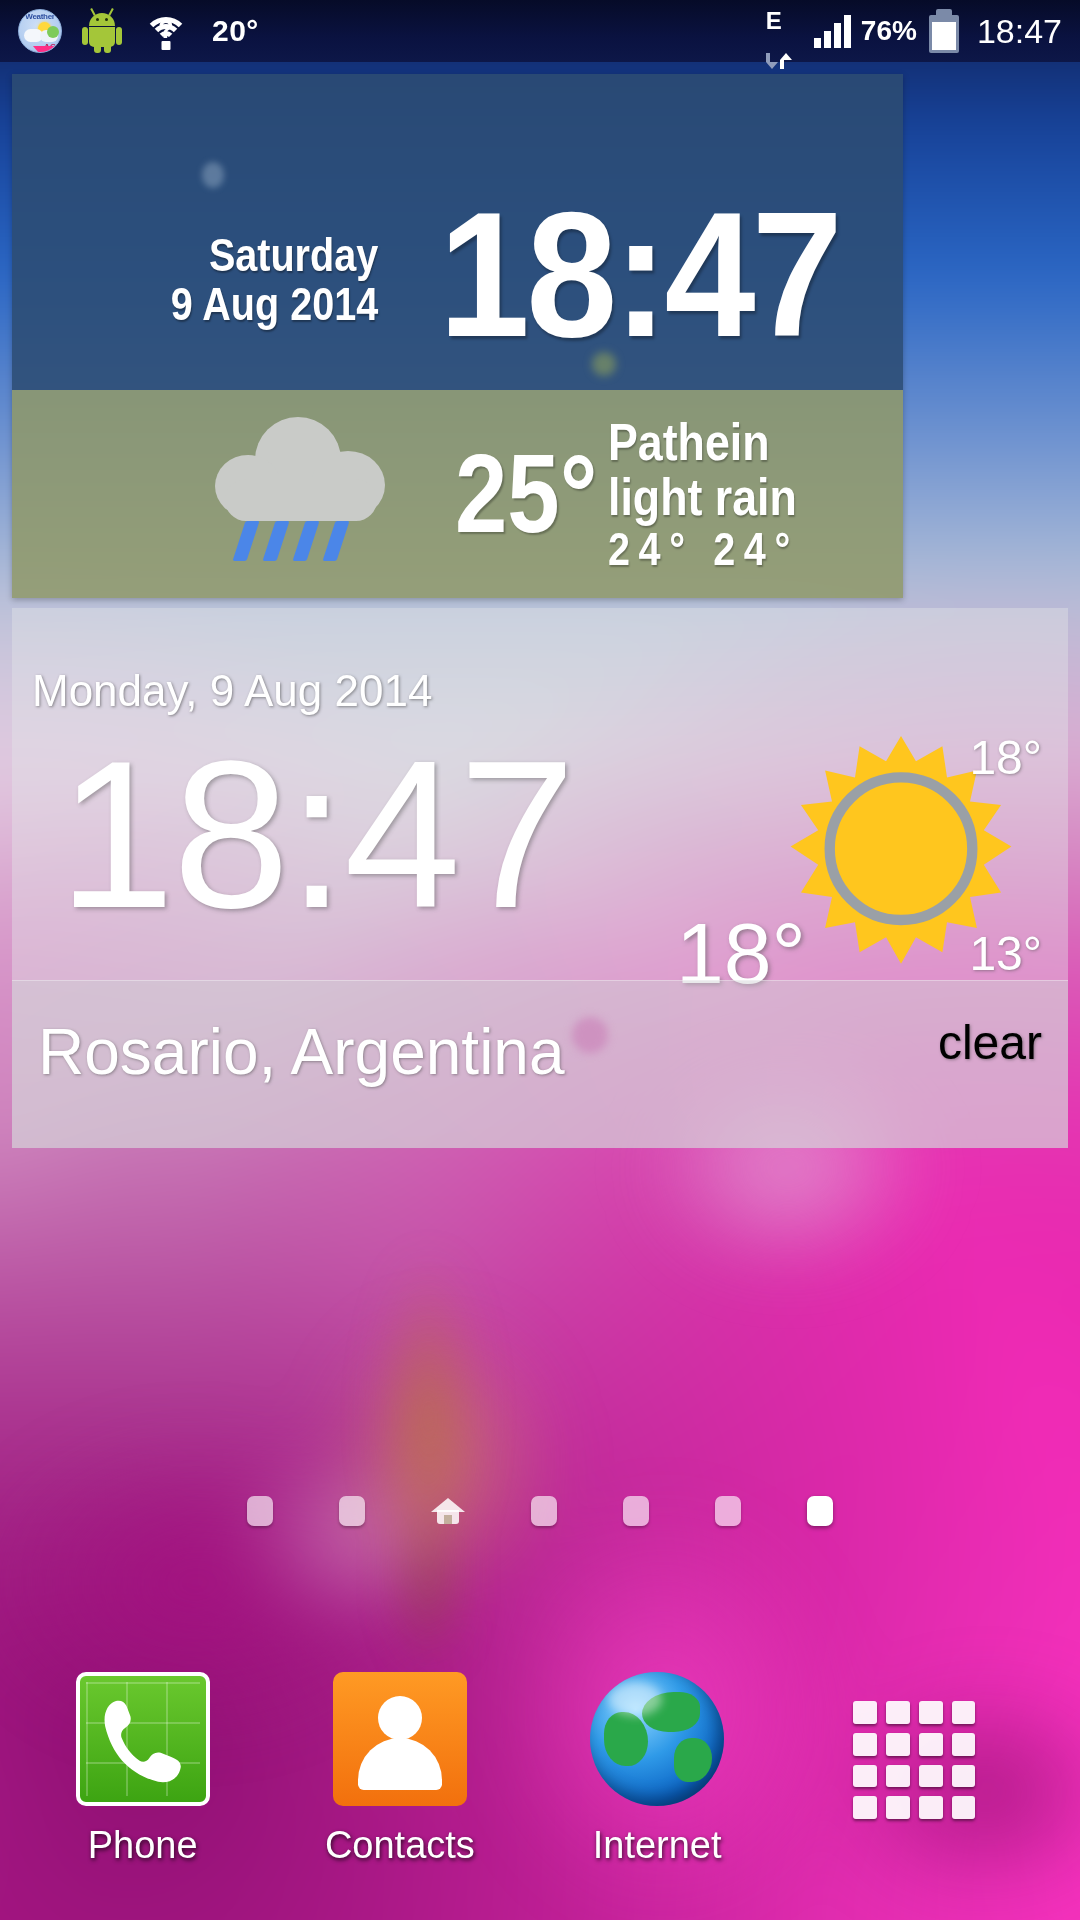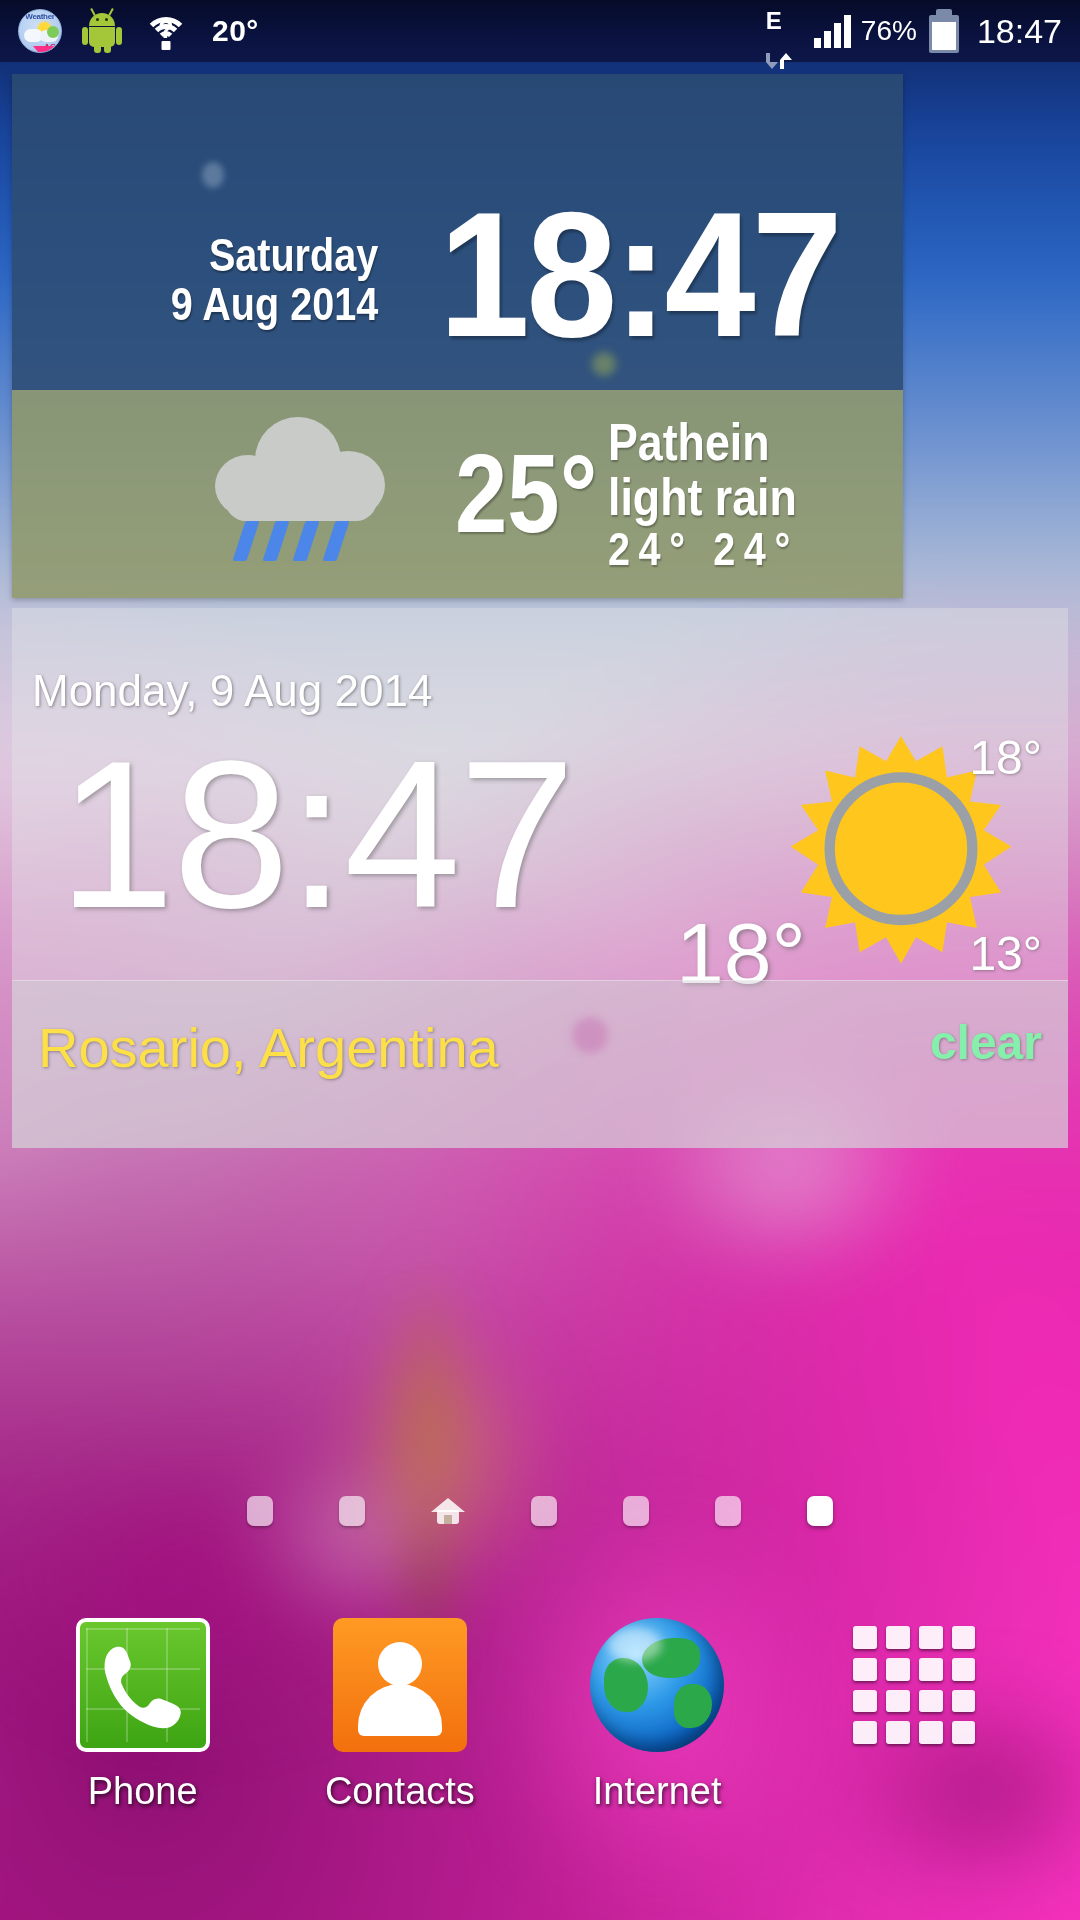--- a/index.html
+++ b/index.html
@@ -116,21 +116,21 @@
   .ico-edge .dn b{ display:block;width:0;height:0;border-left:6px solid transparent;border-right:6px solid transparent;border-top:7px solid #8f9cbb;}
   .ico-edge .up b{ display:block;width:0;height:0;border-left:6px solid transparent;border-right:6px solid transparent;border-bottom:7px solid #ffffff;}
   .ico-edge .up i{ background:#ffffff;}
 
   .ico-signal{ display:flex; align-items:flex-end; gap:3px; height:34px; flex:none;}
   .ico-signal span{ width:7px; background:#fff; }
   .ico-signal span:nth-child(1){height:10px;}
   .ico-signal span:nth-child(2){height:17px;}
   .ico-signal span:nth-child(3){height:25px;}
   .ico-signal span:nth-child(4){height:33px;}
-  .sb-batt-text{ font-size:28px; font-weight:normal; letter-spacing:0px;}
+  .sb-batt-text{ font-size:28px; font-weight:bold; letter-spacing:0px;}
   .ico-battery{ width:34px;height:44px; position:relative; flex:none;}
   .ico-battery .cap{ position:absolute; left:9px; top:0; width:16px;height:7px;background:#7b8aa8;border-radius:2px 2px 0 0;}
   .ico-battery .shell{ position:absolute; left:2px; top:6px; width:30px;height:38px;background:#7b8aa8;border-radius:2px;}
   .ico-battery .fill{ position:absolute; left:5px; bottom:3px; width:24px;height:28px;background:#fff;}
   .sb-clock{ font-size:34px; font-weight:normal; letter-spacing:0px; margin-left:6px;}
 
   
   #widget1{
     position:absolute; left:12px; top:74px; width:891px; height:524px;
     z-index:20; overflow:hidden;
@@ -233,23 +233,23 @@
     font-size:48px; color:#fff; font-weight:300;
     text-shadow:1px 1px 3px rgba(80,80,80,.5);
   }
   #w2-foot{
     position:absolute; left:0; bottom:0; width:100%; height:168px;
     background:rgba(206,208,212,.46);
     border-top:1px solid rgba(255,255,255,.35);
     display:flex; align-items:flex-start; justify-content:space-between;
     padding:34px 26px 0 26px;
   }
-  .w2-loc{ font-size:56px; color:#fde047; font-weight:normal;
+  .w2-loc{ font-size:64px; color:#ffffff; font-weight:normal;
     text-shadow:1px 1px 3px rgba(70,70,70,.5);}
-  .w2-cond{ font-size:48px; color:#86efac; font-weight:bold;
+  .w2-cond{ font-size:48px; color:#000000; font-weight:normal;
     text-shadow:1px 1px 3px rgba(70,70,70,.5);}
   #w2-foot .bokeh{ position:absolute; left:560px; top:36px; width:36px;height:36px;
     border-radius:50%; background:rgba(200,120,180,.55); filter:blur(4px);}
 
   
   #pager{
     position:absolute; left:0; top:1486px; width:1080px; height:50px;
     display:flex; align-items:center; justify-content:center; gap:66px;
     z-index:20;
   }
@@ -263,21 +263,21 @@
     border-left:17px solid transparent; border-right:17px solid transparent;
     border-bottom:14px solid rgba(255,255,255,.85);}
   .pg.home .base{ position:absolute; left:6px; top:14px; width:22px;height:14px;
     background:rgba(255,255,255,.85); border-radius:0 0 3px 3px;}
   .pg.home .door{ position:absolute; left:13px; top:19px; width:8px;height:9px;
     background:rgba(190,170,150,.9);}
 
   
   #dock{
     position:absolute; left:0; bottom:0; width:1057px; height:320px;
-    display:flex; align-items:flex-start; justify-content:space-around;
+    display:flex; align-items:center; justify-content:space-around;
     padding:0 14px; z-index:20;
   }
   .dock-item{ width:196px; text-align:center; padding-top:18px; }
   .dock-ic{ width:134px; height:134px; margin:0 auto 18px auto; position:relative; }
   .dock-label{ font-size:38px; color:#fff; font-weight:normal;
     text-shadow:1px 2px 4px rgba(0,0,0,.75); }
 
   
   .ic-phone{ background:linear-gradient(180deg,#6ac82e 0%, #3da412 100%);
     border:4px solid #fff; border-radius:10px; }

